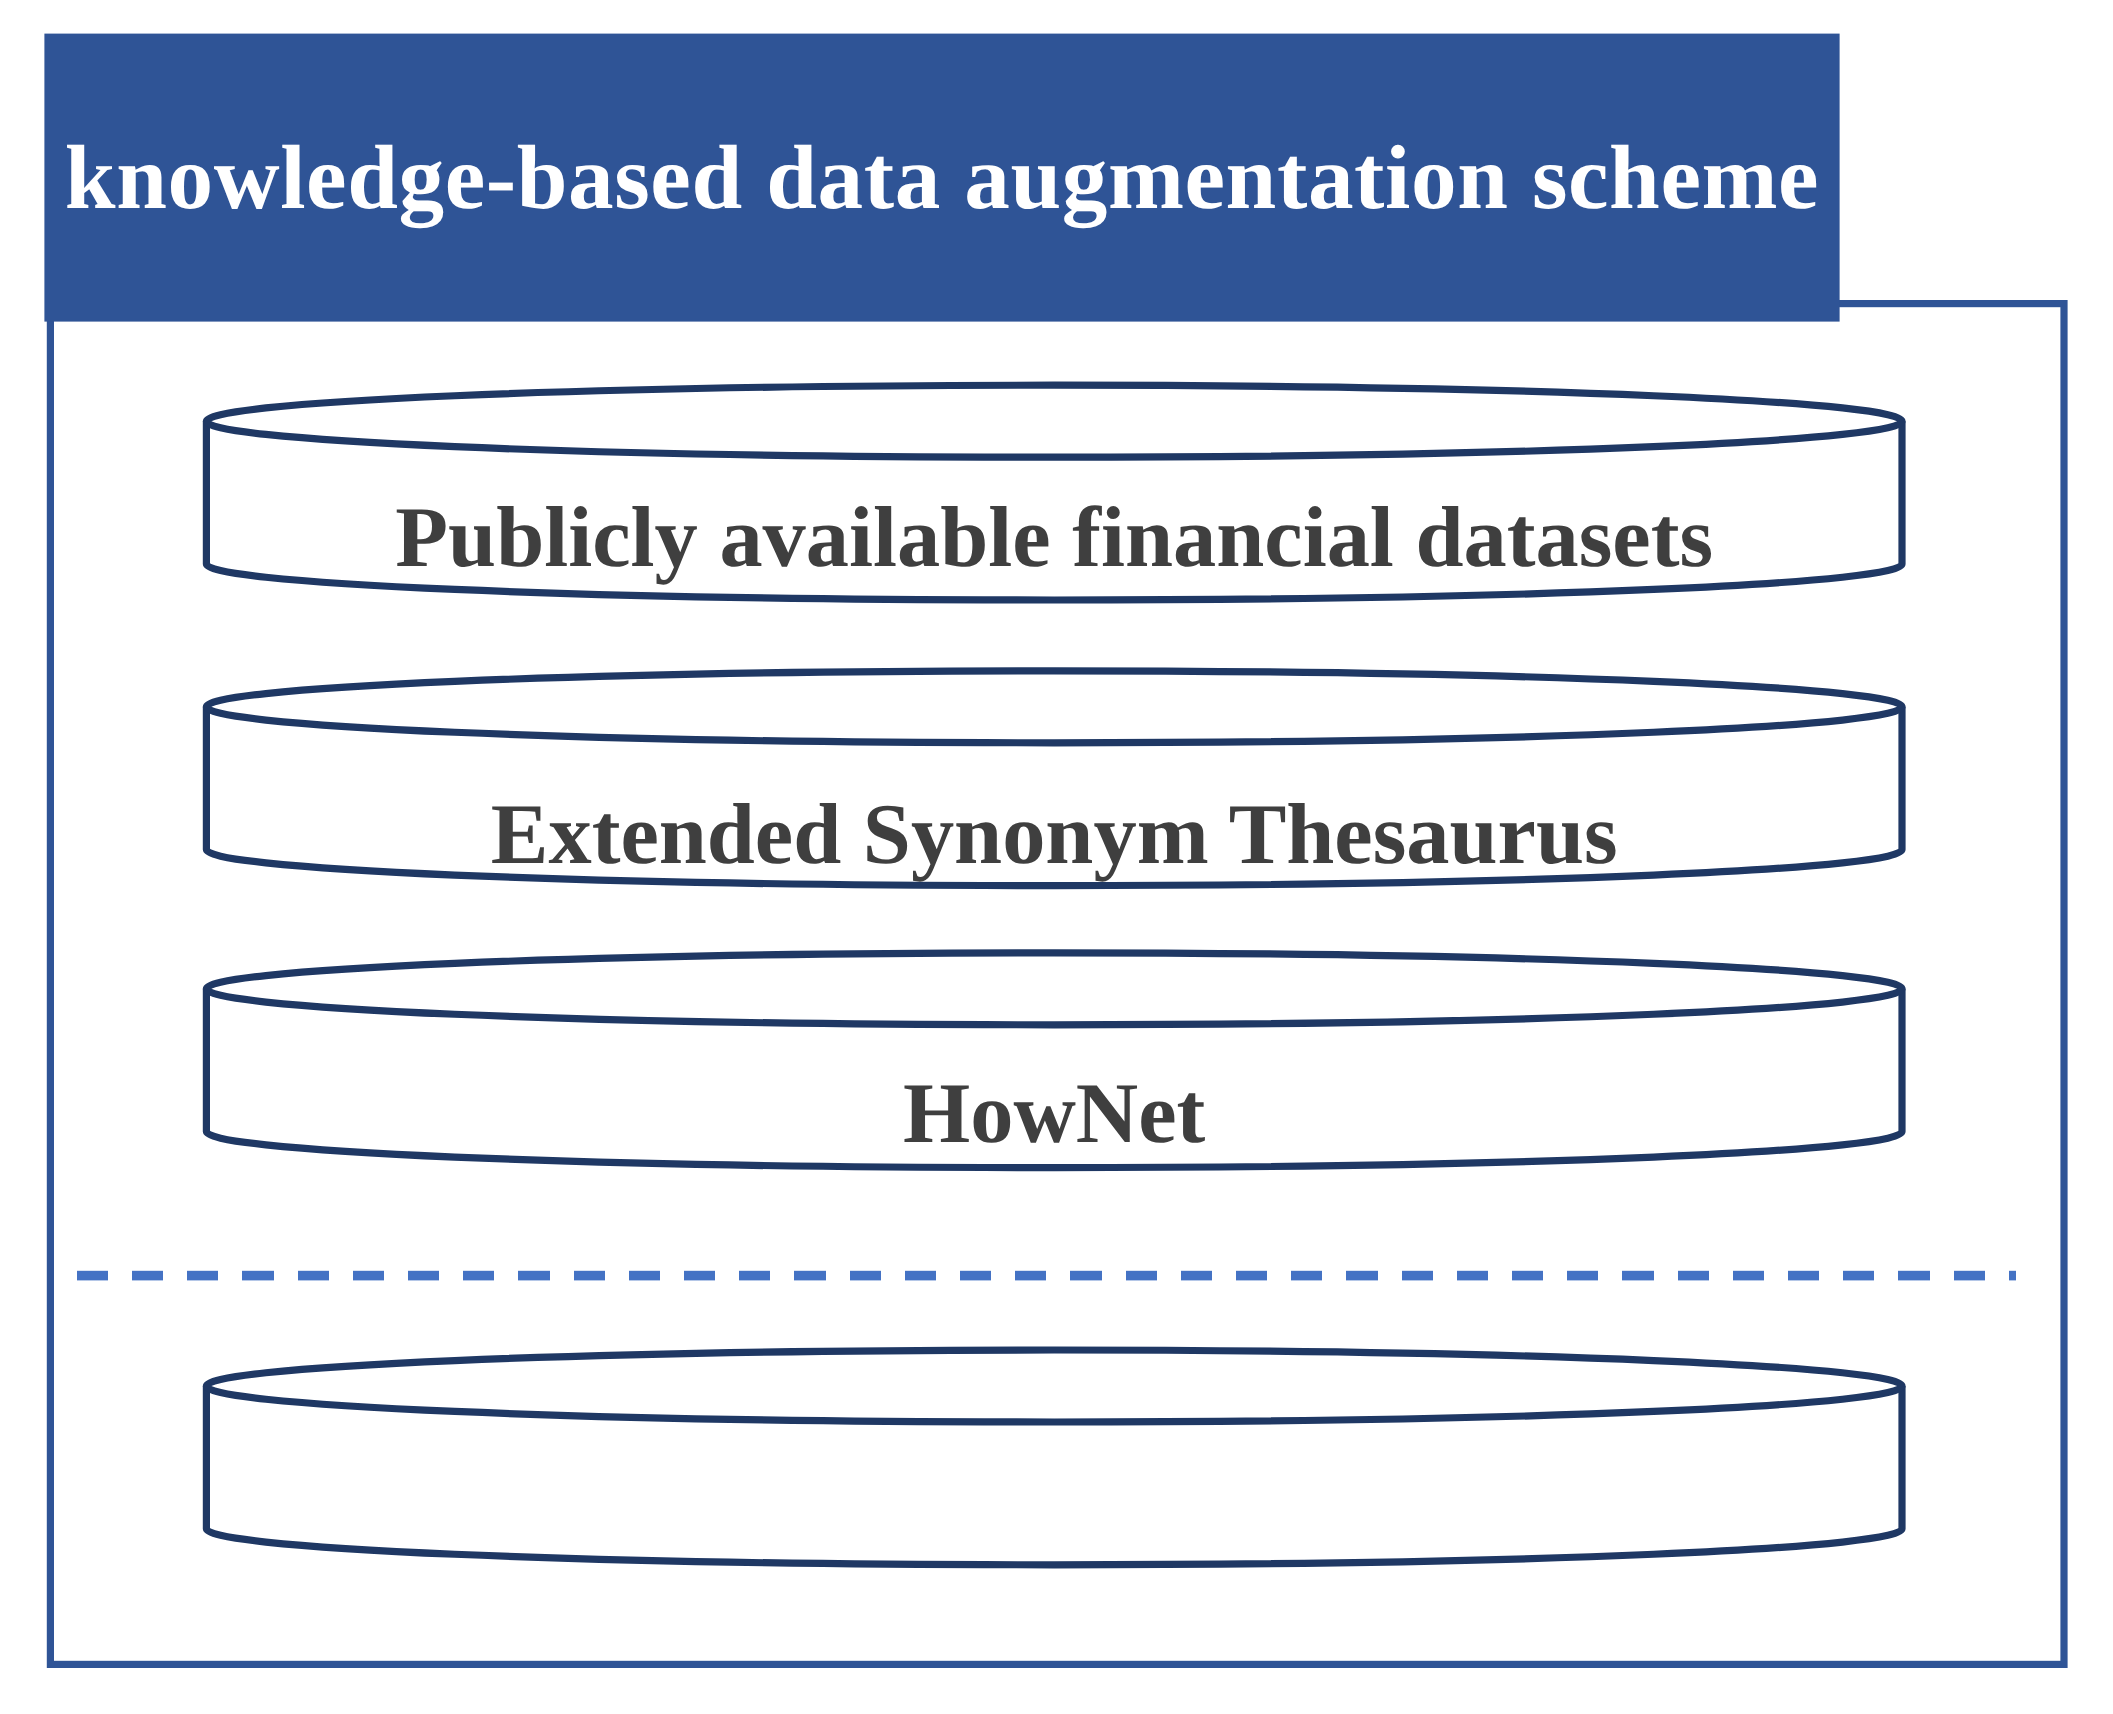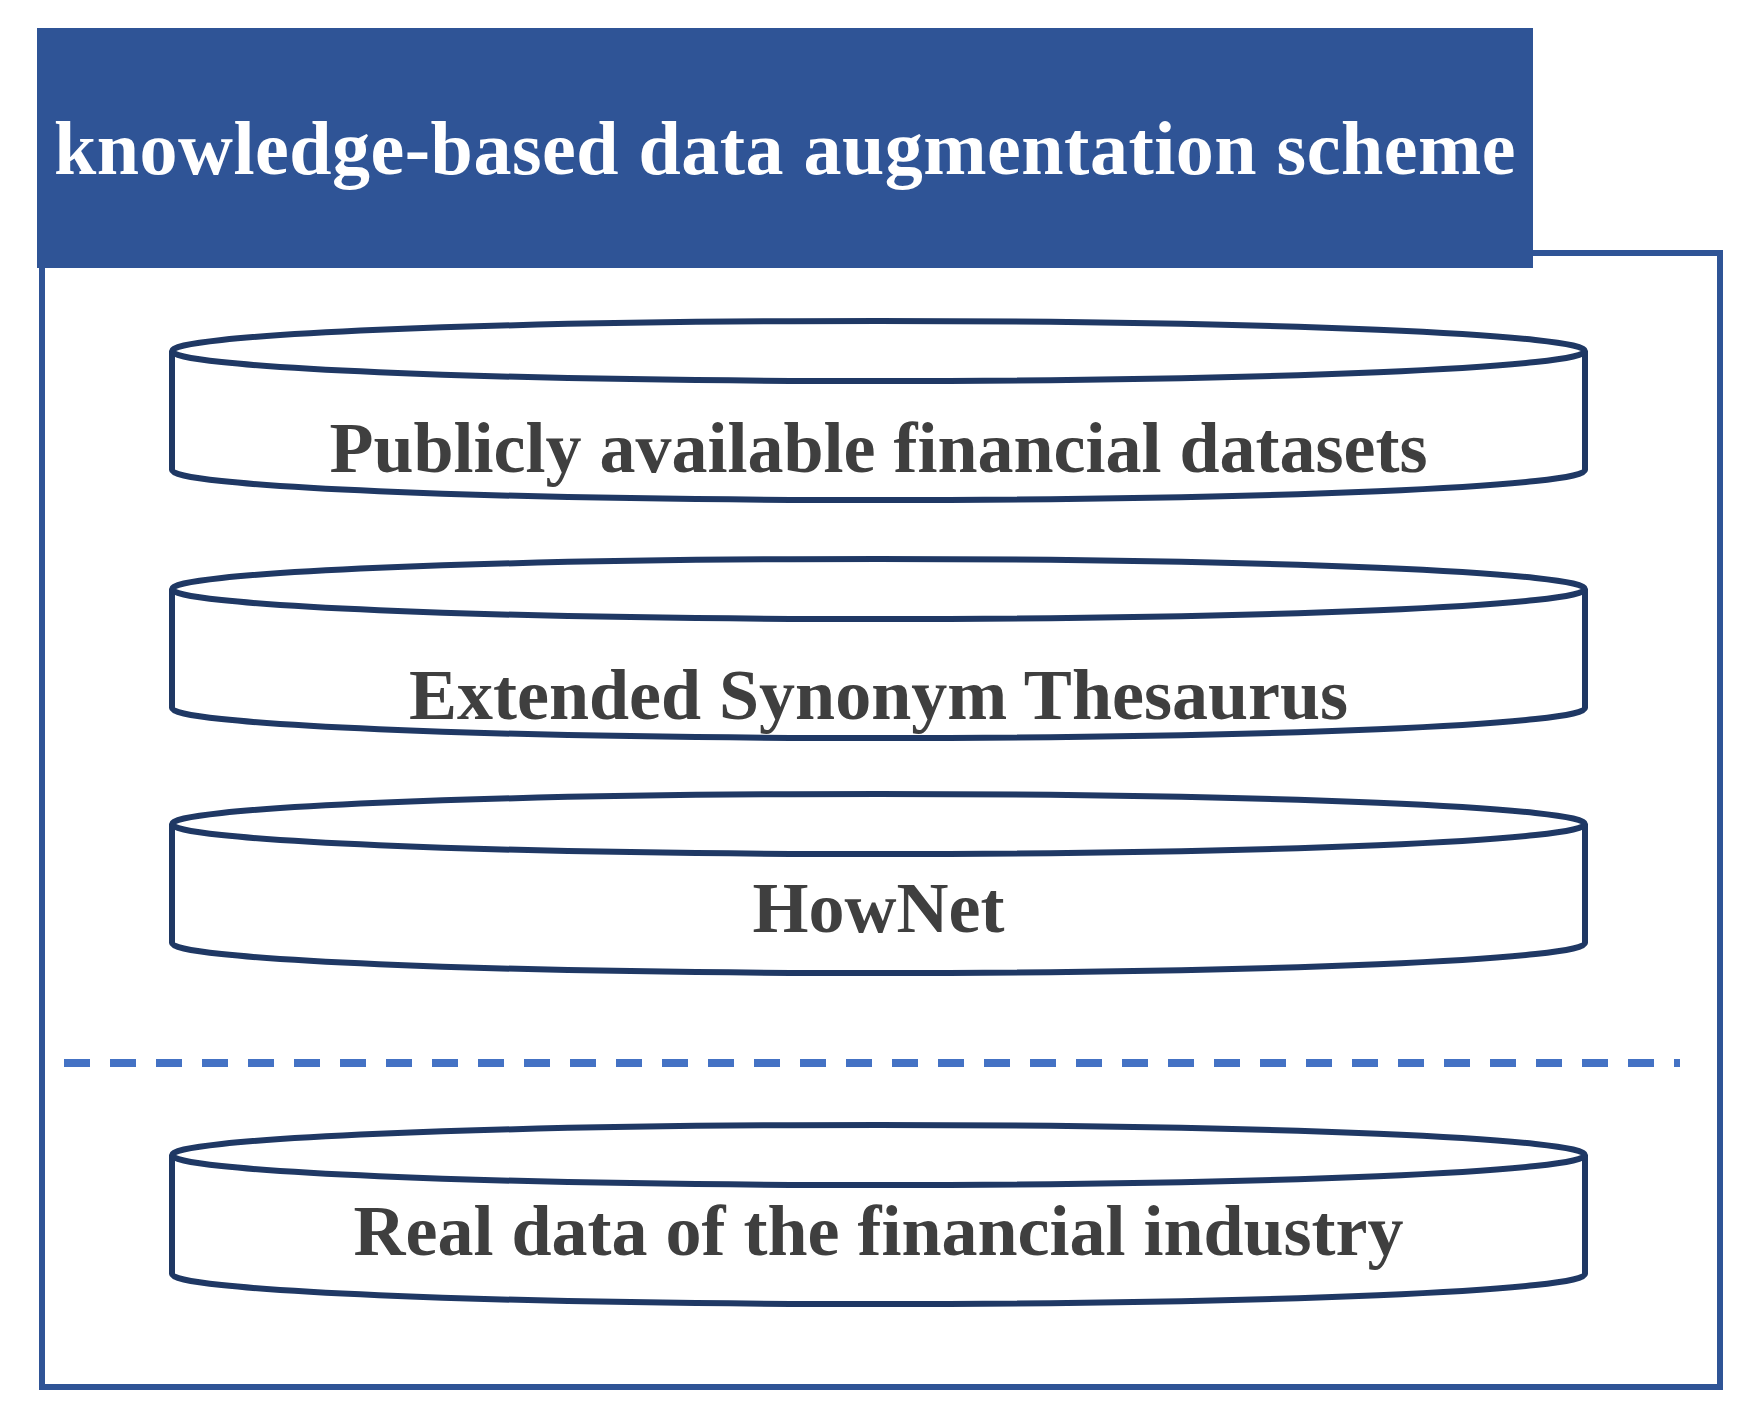--- a/index.html
+++ b/index.html
@@ -63,21 +63,21 @@
     display:flex;
     align-items:center;
     justify-content:center;
     color:var(--label-gray);
     font-size:72px;
     font-weight:bold;
     white-space:nowrap;
   }
   .cyl1{top:317px;} .lbl1{top:388px;}
   .cyl2{top:555px;} .lbl2{top:635px;}
-  .cyl3{top:790px;} .lbl3{top:848px;}
+  .cyl3{top:790px;} .lbl3{top:868px;}
   .cyl4{top:1121px;} .lbl4{top:1171px;}
   .dashed-line{
     position:absolute;
     left:64px; top:1059px;
     width:1616px; height:8px;
     background:repeating-linear-gradient(
       90deg,
       var(--dash-blue) 0px, var(--dash-blue) 26px,
       transparent 26px, transparent 46px
     );
@@ -119,15 +119,14 @@
   <div class="cyl-label lbl3">HowNet</div>
 
   <div class="dashed-line"></div>
 
   <div class="cyl-group cyl4">
     <svg viewBox="0 0 1421 188">
       <path class="cyl-shape" d="M4 34 V153 A706.5 30 0 0 0 1417 153 V34"></path>
       <ellipse class="cyl-shape" cx="710.5" cy="34" rx="706.5" ry="30"></ellipse>
     </svg>
   </div>
-  <div class="cyl-label lbl4">Real data of the financial industry</div>
 
 </div>
 
 </body></html>

